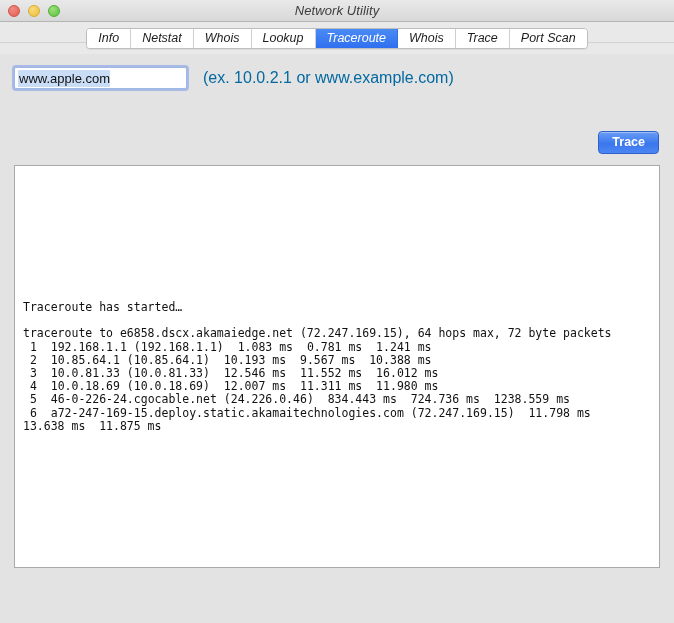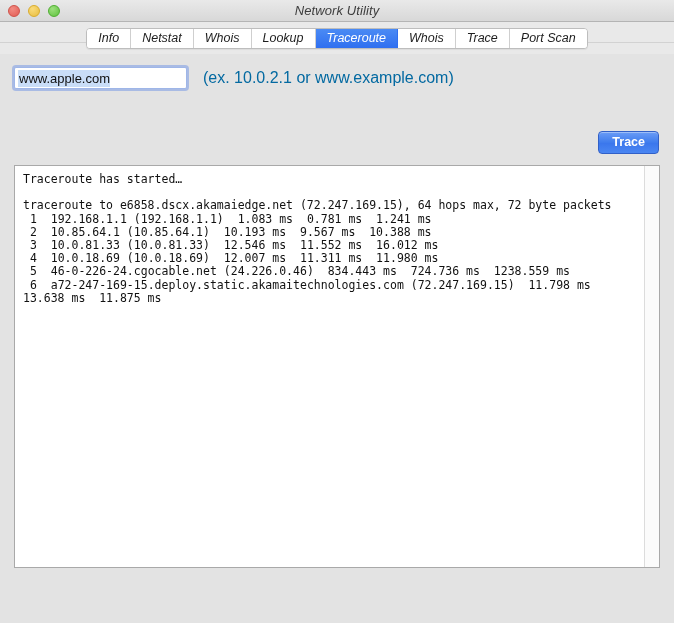--- a/index.html
+++ b/index.html
@@ -154,20 +154,21 @@
 
   
   .output-panel {
     position: relative;
     margin-top: 11px;
     height: 403px;
     background: #ffffff;
     border: 1px solid #a9a9a9;
     display: flex;
     overflow: hidden;
+    align-items: center;
   }
   .output-text {
     flex: 1 1 auto;
     padding: 7px 6px 6px 8px;
     font-family: "DejaVu Sans Mono", "Liberation Mono", monospace;
     font-size: 11.5px;
     line-height: 13.2px;
     color: #111111;
     white-space: pre-wrap;
     word-break: break-word;

